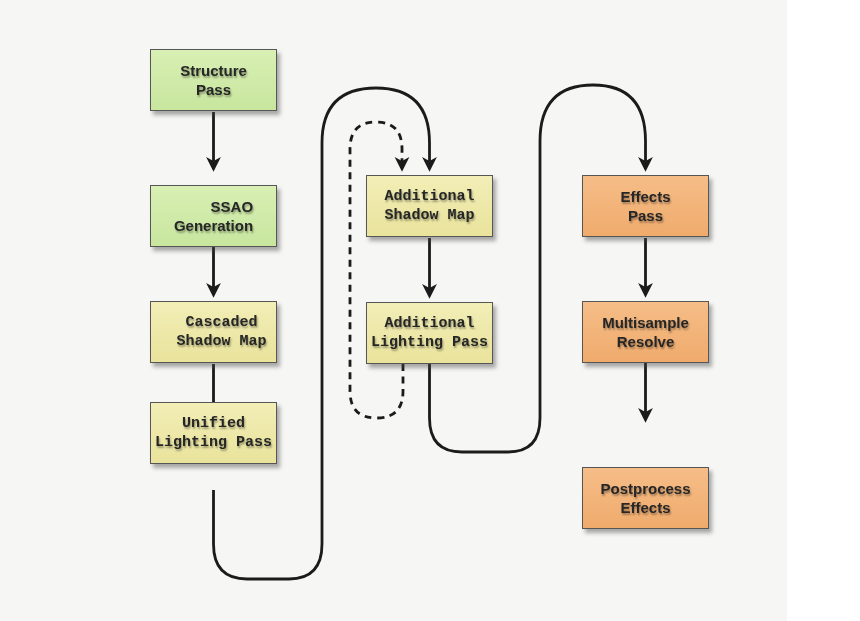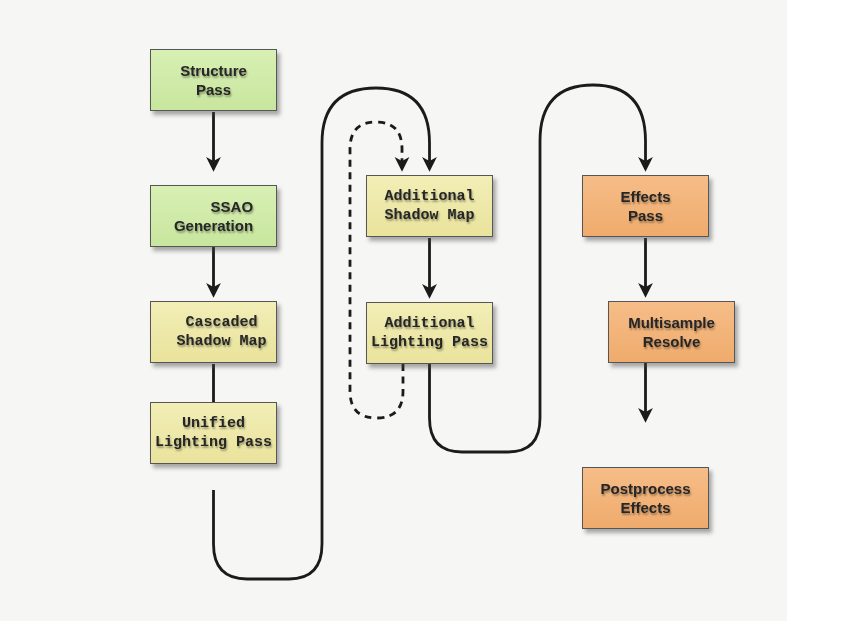--- a/index.html
+++ b/index.html
@@ -46,21 +46,21 @@
     text-shadow: 1px 2px 2px rgba(0,0,0,0.35);
   }
   
   .pos-structure-pass          { left: 150px; top: 49px; }
   .pos-ssao-generation         { left: 150px; top: 185px; text-align: right; }
   .pos-cascaded-shadow-map     { left: 150px; top: 301px; padding-left: 16px; }
   .pos-unified-lighting-pass   { left: 150px; top: 402px; }
   .pos-additional-shadow-map   { left: 366px; top: 175px; }
   .pos-additional-lighting-pass{ left: 366px; top: 302px; }
   .pos-effect-pass             { left: 582px; top: 175px; }
-  .pos-multisample-resolve     { left: 582px; top: 301px; margin-left: 26px; }
+  .pos-multisample-resolve     { left: 582px; top: 301px; }
   .pos-postprocess-effects     { left: 582px; top: 424px; margin-top: 43px; }
 </style>
 </head>
 <body>
 
 <div class="canvas">
 
   <svg class="edges" viewBox="0 0 860 621" xmlns="http://www.w3.org/2000/svg">
     <defs>
       <marker id="ah" viewBox="0 0 10 10" refX="6.8" refY="5" markerWidth="6" markerHeight="6" orient="auto" markerUnits="strokeWidth">

